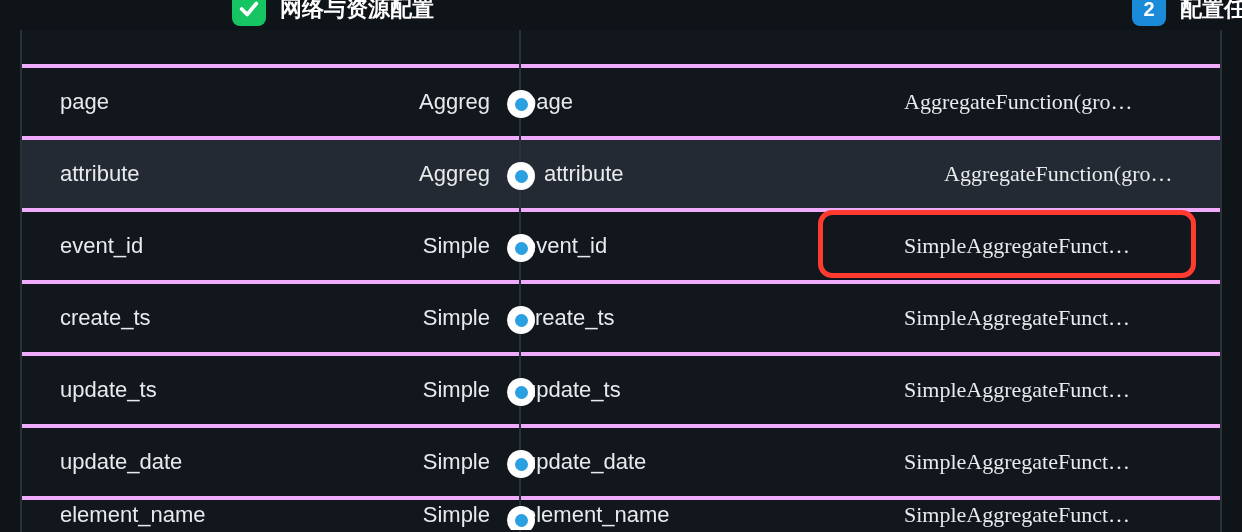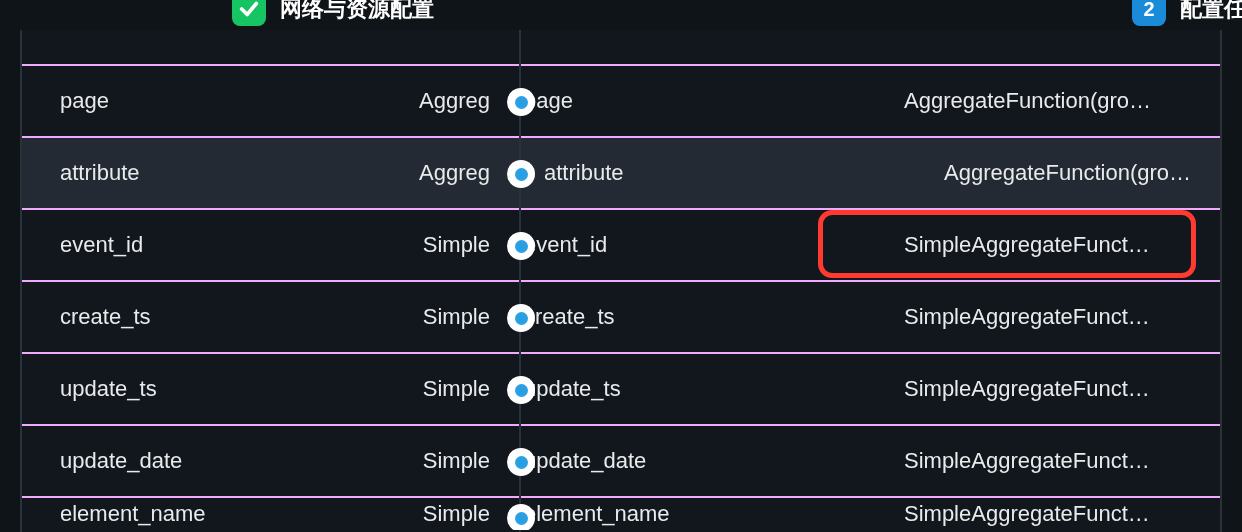--- a/index.html
+++ b/index.html
@@ -82,21 +82,21 @@
   .rows {
     position: relative;
     width: 100%;
   }
 
   .row {
     position: relative;
     display: flex;
     align-items: center;
     height: 72px;
-    border-top: 2px solid #f0abfc;
+    border-top: 4px solid #f0abfc;
   }
   .row.first {
     height: 34px;
     border-top: none;
   }
   .row.last {
     height: 34px;
     overflow: hidden;
   }
   .row.hover {
@@ -108,21 +108,21 @@
     display: flex;
     align-items: center;
     font-size: 22px;
     color: #e8eaec;
     white-space: nowrap;
     overflow: hidden;
     text-overflow: ellipsis;
   }
   .col1 { flex: 0 0 478px; padding-left: 38px; padding-right: 10px; }
   .col2 { flex: 0 0 400px; padding-left: 24px; padding-right: 10px; }
-  .col3 { flex: 1 1 auto; padding-left: 4px; justify-content: flex-start; }
+  .col3 { flex: 1 1 auto; padding-left: 4px; justify-content: flex-start; font-family: Liberation Serif, serif; }
 
   
   .vline {
     position: absolute;
     left: 497px; 
     top: 0;
     bottom: 0;
     width: 2px;
     background: #2b3138;
     z-index: 1;

